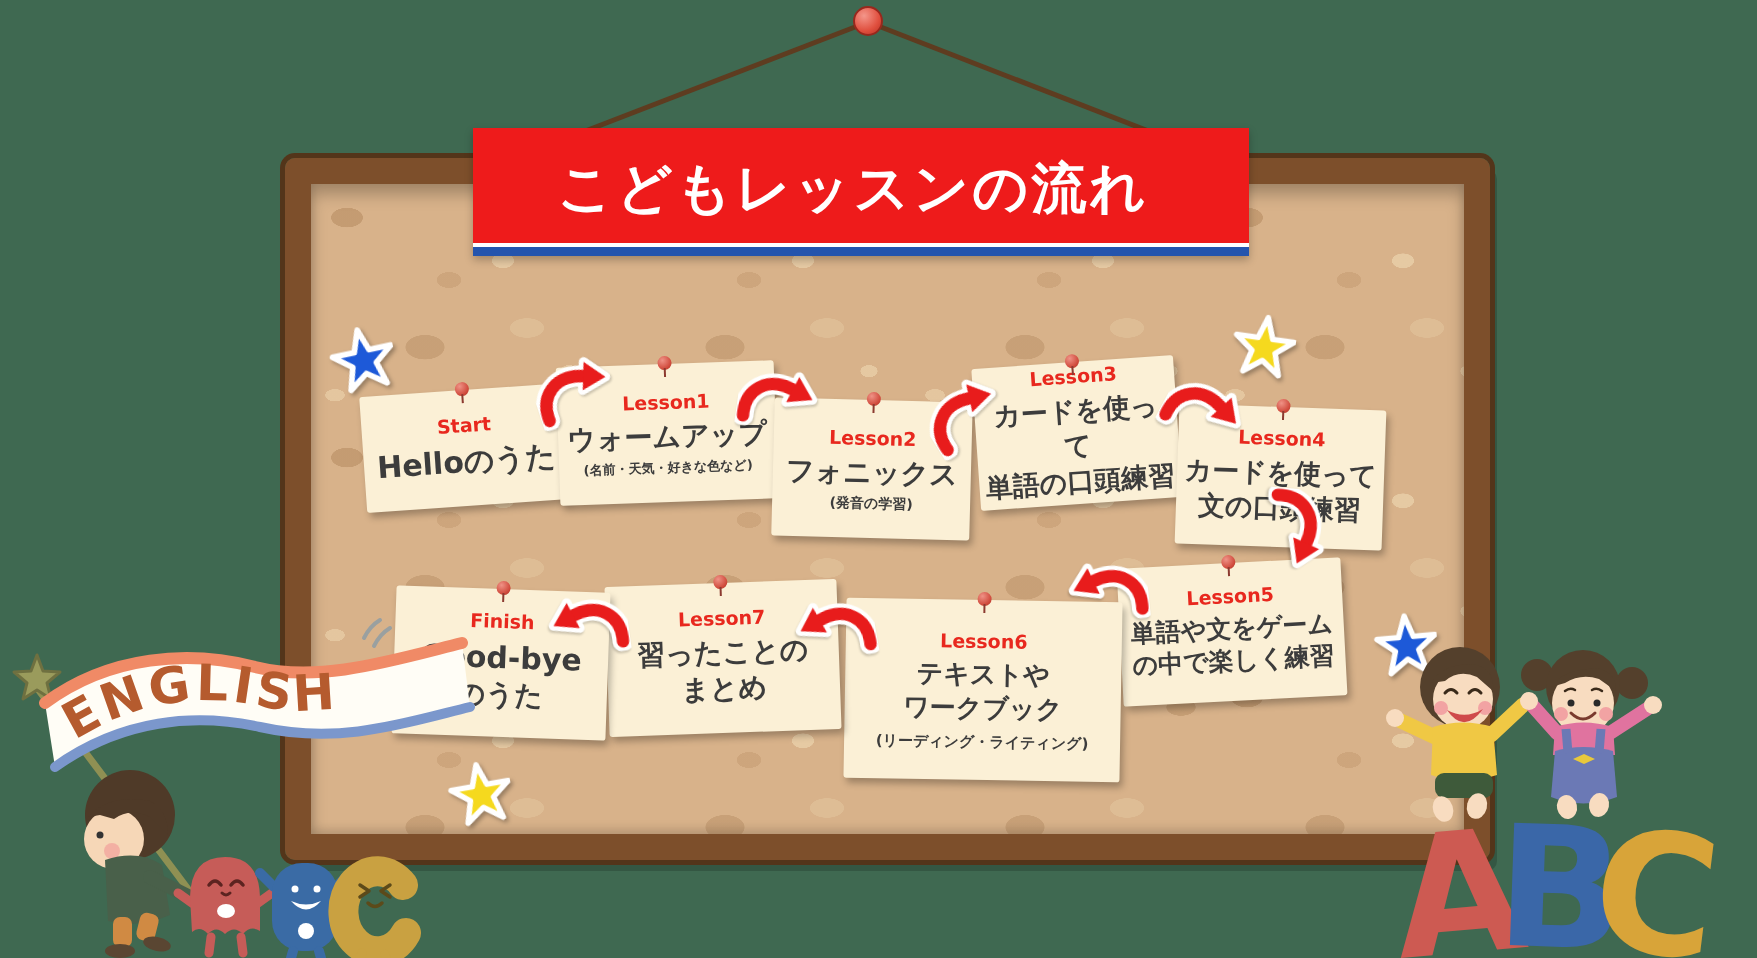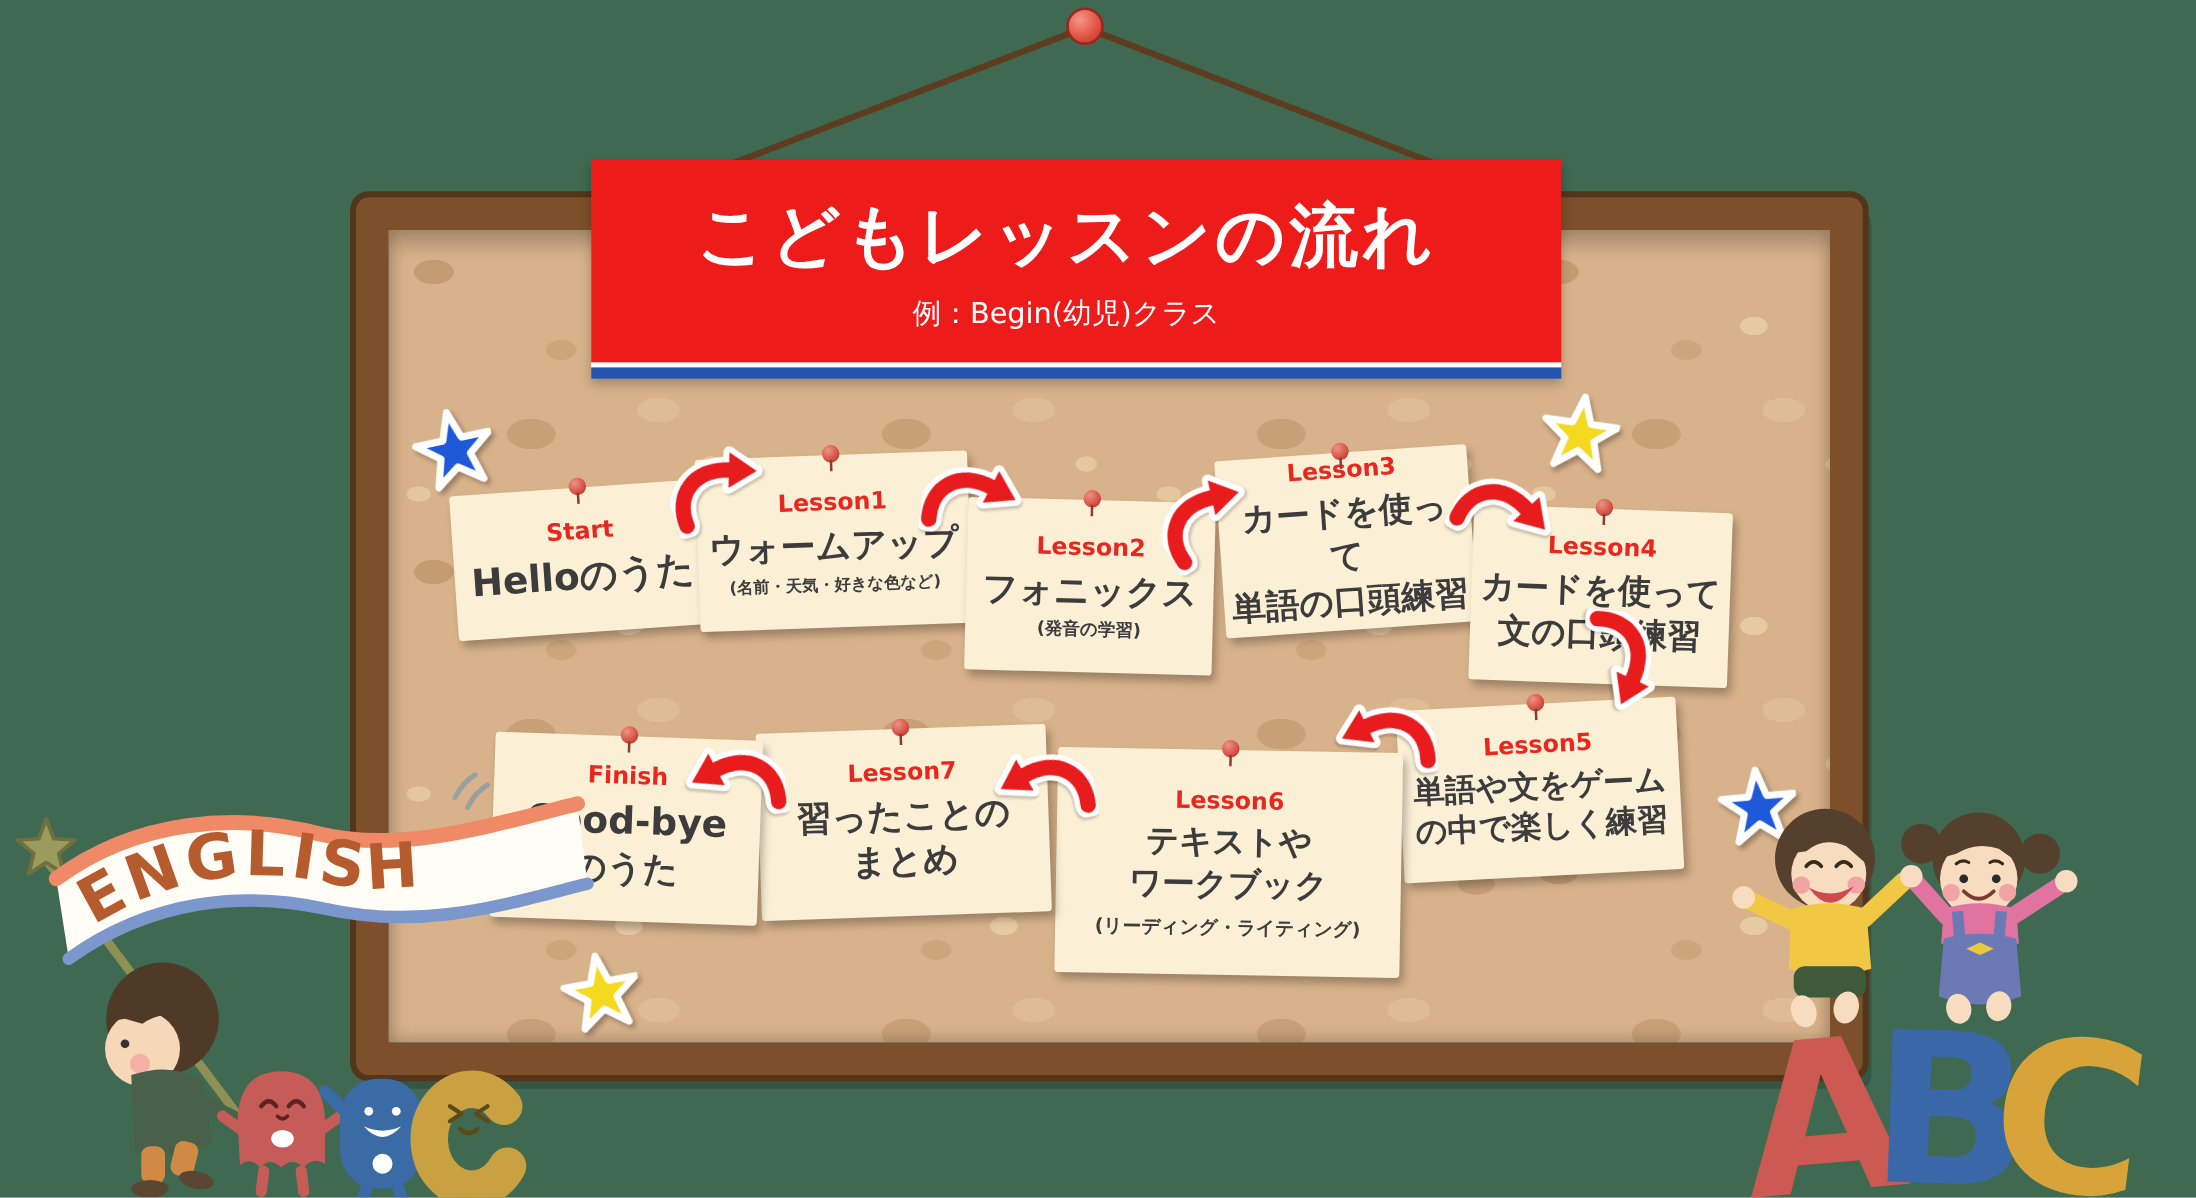--- a/index.html
+++ b/index.html
@@ -121,21 +121,20 @@
   </svg>
   <div class="hang-pin"></div>
 
   <div class="board">
     <div class="cork"></div>
   </div>
 
   <div class="banner">
     <div class="banner-red">
       <div class="banner-title">こどもレッスンの流れ</div>
-      <div class="banner-subtitle">例：Begin(幼児)クラス</div>
     </div>
     <div class="banner-gap"></div>
     <div class="banner-blue"></div>
   </div>
 
   <div class="card c0">
     <div class="pin"></div>
     <div class="card-label">Start</div>
     <div class="card-line1">Helloのうた</div>
     <div class="card-line2"></div>

